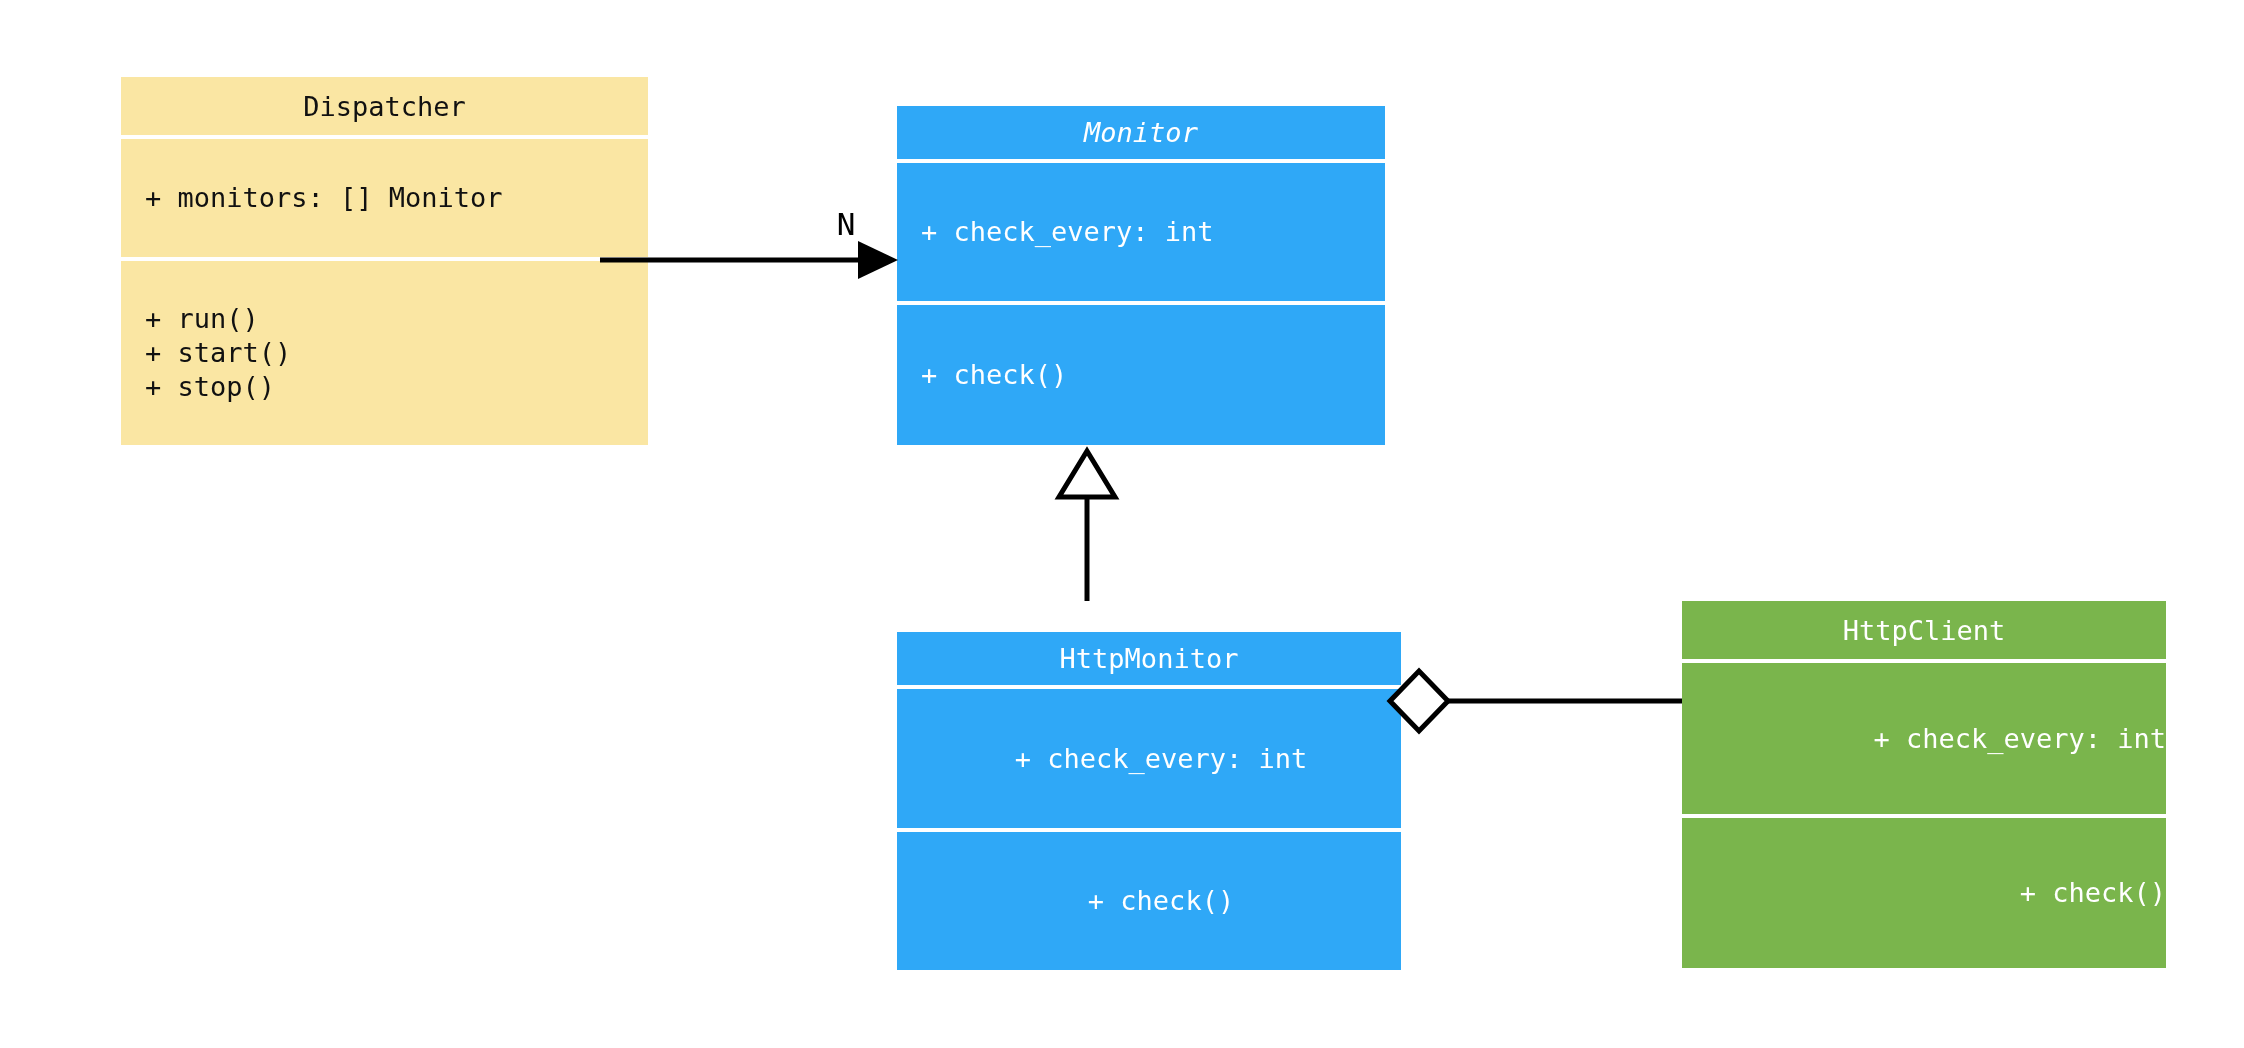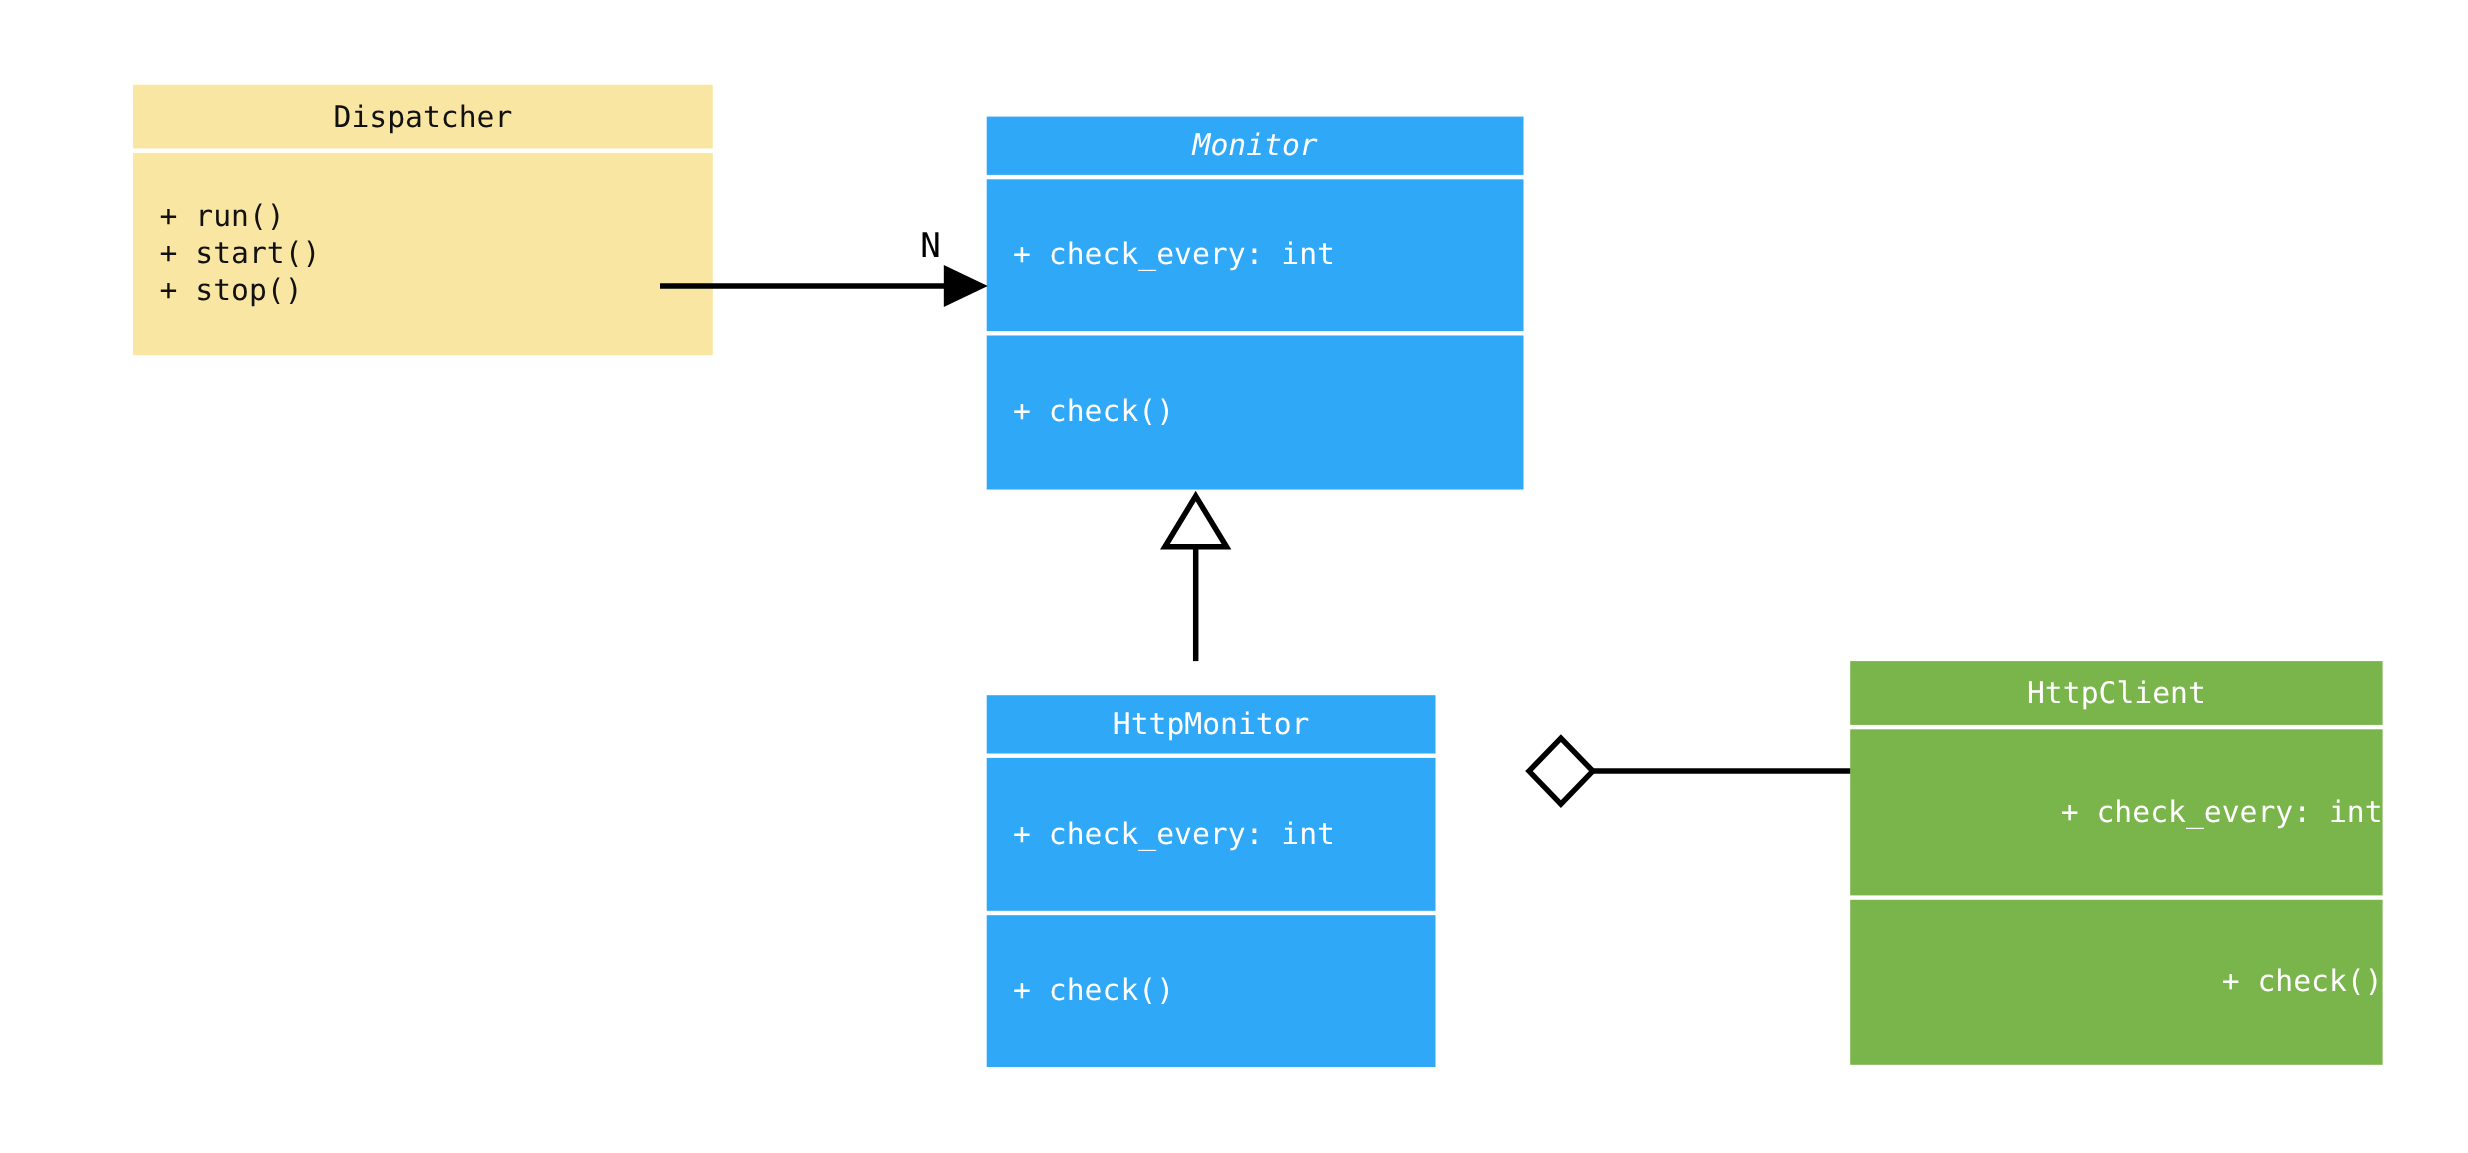--- a/index.html
+++ b/index.html
@@ -64,38 +64,41 @@
     font-family: "DejaVu Sans Mono", monospace;
   }
 </style>
 </head>
 <body>
 
 <div class="canvas">
 
   <div class="class-box" style="left:73px; top:77px; width:527px; height:368px;padding-left:48px;">
     <div class="compartment title fill-yellow" style="height:58px">Dispatcher</div>
+    <div class="compartment body fill-yellow" style="height:118px">
+      <div>+ monitors: [] Monitor</div>
+    </div>
     <div class="compartment body fill-yellow" style="height:184px">
       <div>+ run()</div>
       <div>+ start()</div>
       <div>+ stop()</div>
     </div>
   </div>
 
   <div class="class-box" style="left:897px; top:77px; width:488px; height:368px;">
     <div class="compartment title italic fill-blue" style="height:58px">Monitor</div>
     <div class="compartment body fill-blue" style="height:150px">
       <div>+ check_every: int</div>
     </div>
     <div class="compartment body fill-blue" style="height:152px">
       <div>+ check()</div>
     </div>
   </div>
 
-  <div class="class-box" style="left:897px; top:603px; width:408px; height:367px;">
+  <div class="class-box" style="left:897px; top:603px; width:504px; height:367px;text-align:center;">
     <div class="compartment title fill-blue" style="height:58px">HttpMonitor</div>
     <div class="compartment body fill-blue" style="height:151px">
       <div>+ check_every: int</div>
     </div>
     <div class="compartment body fill-blue" style="height:150px">
       <div>+ check()</div>
     </div>
   </div>
 
   <div class="class-box" style="left:1682px; top:601px; width:484px; height:367px;">

